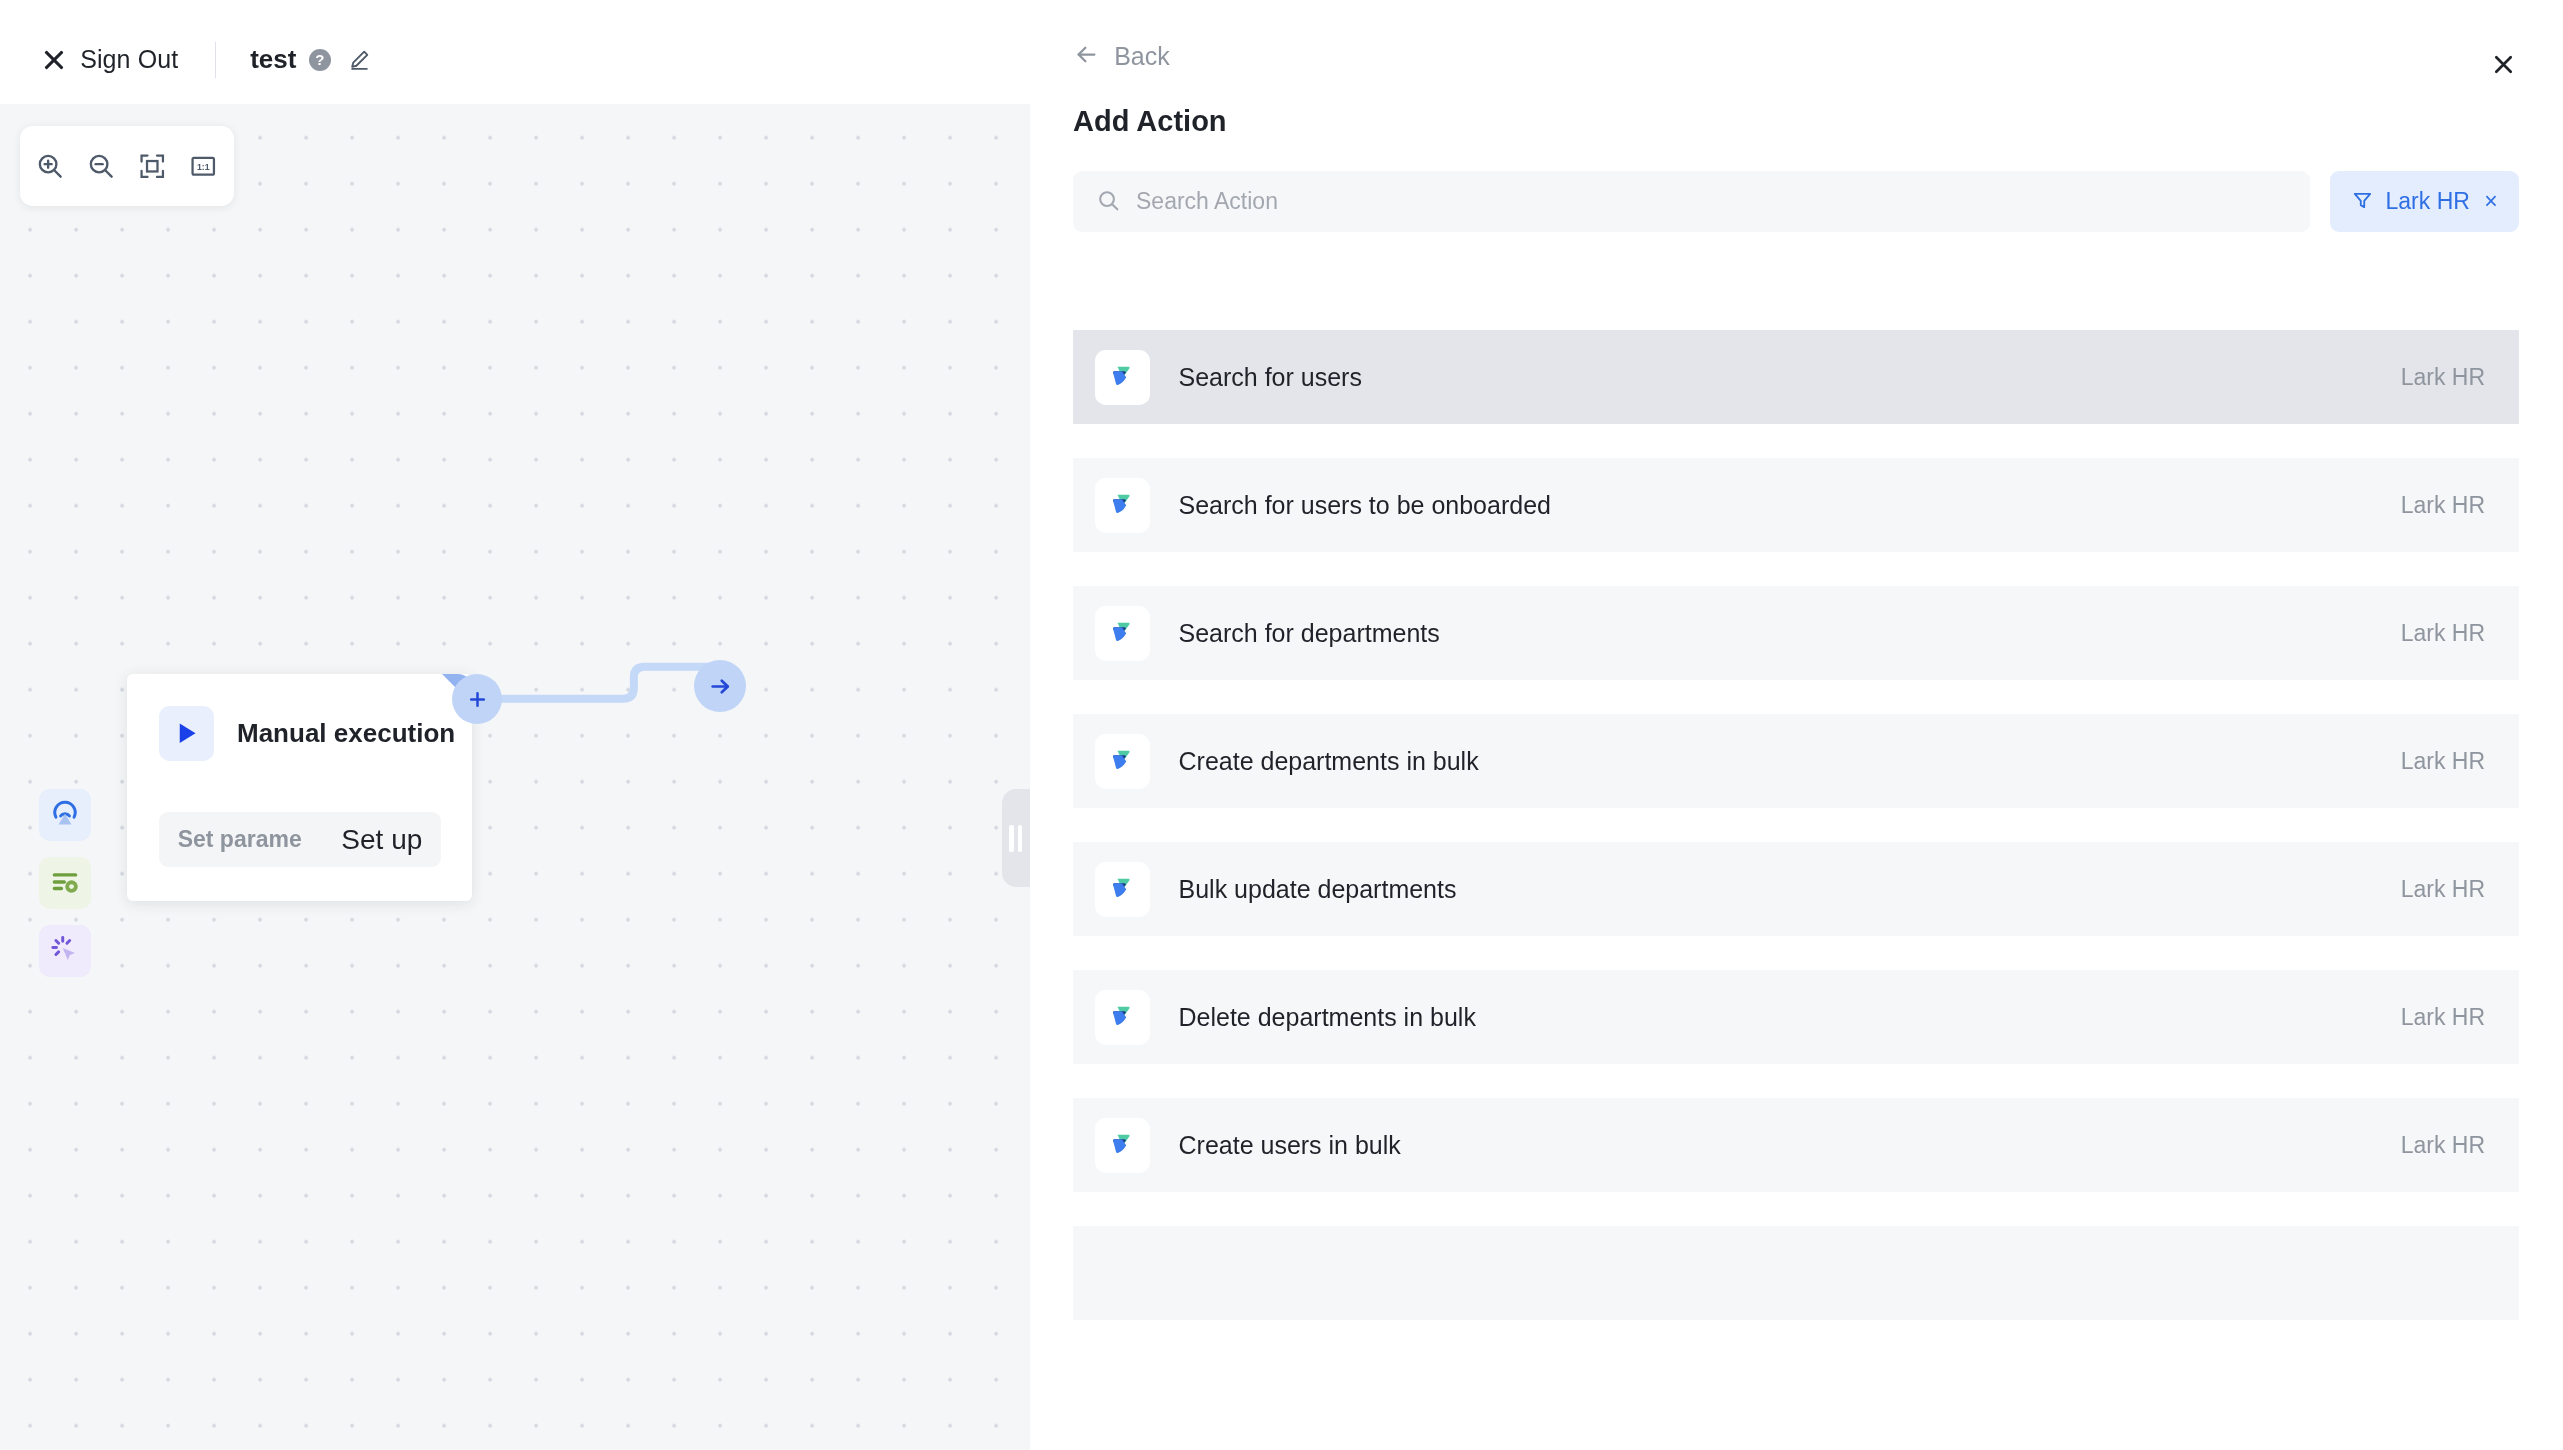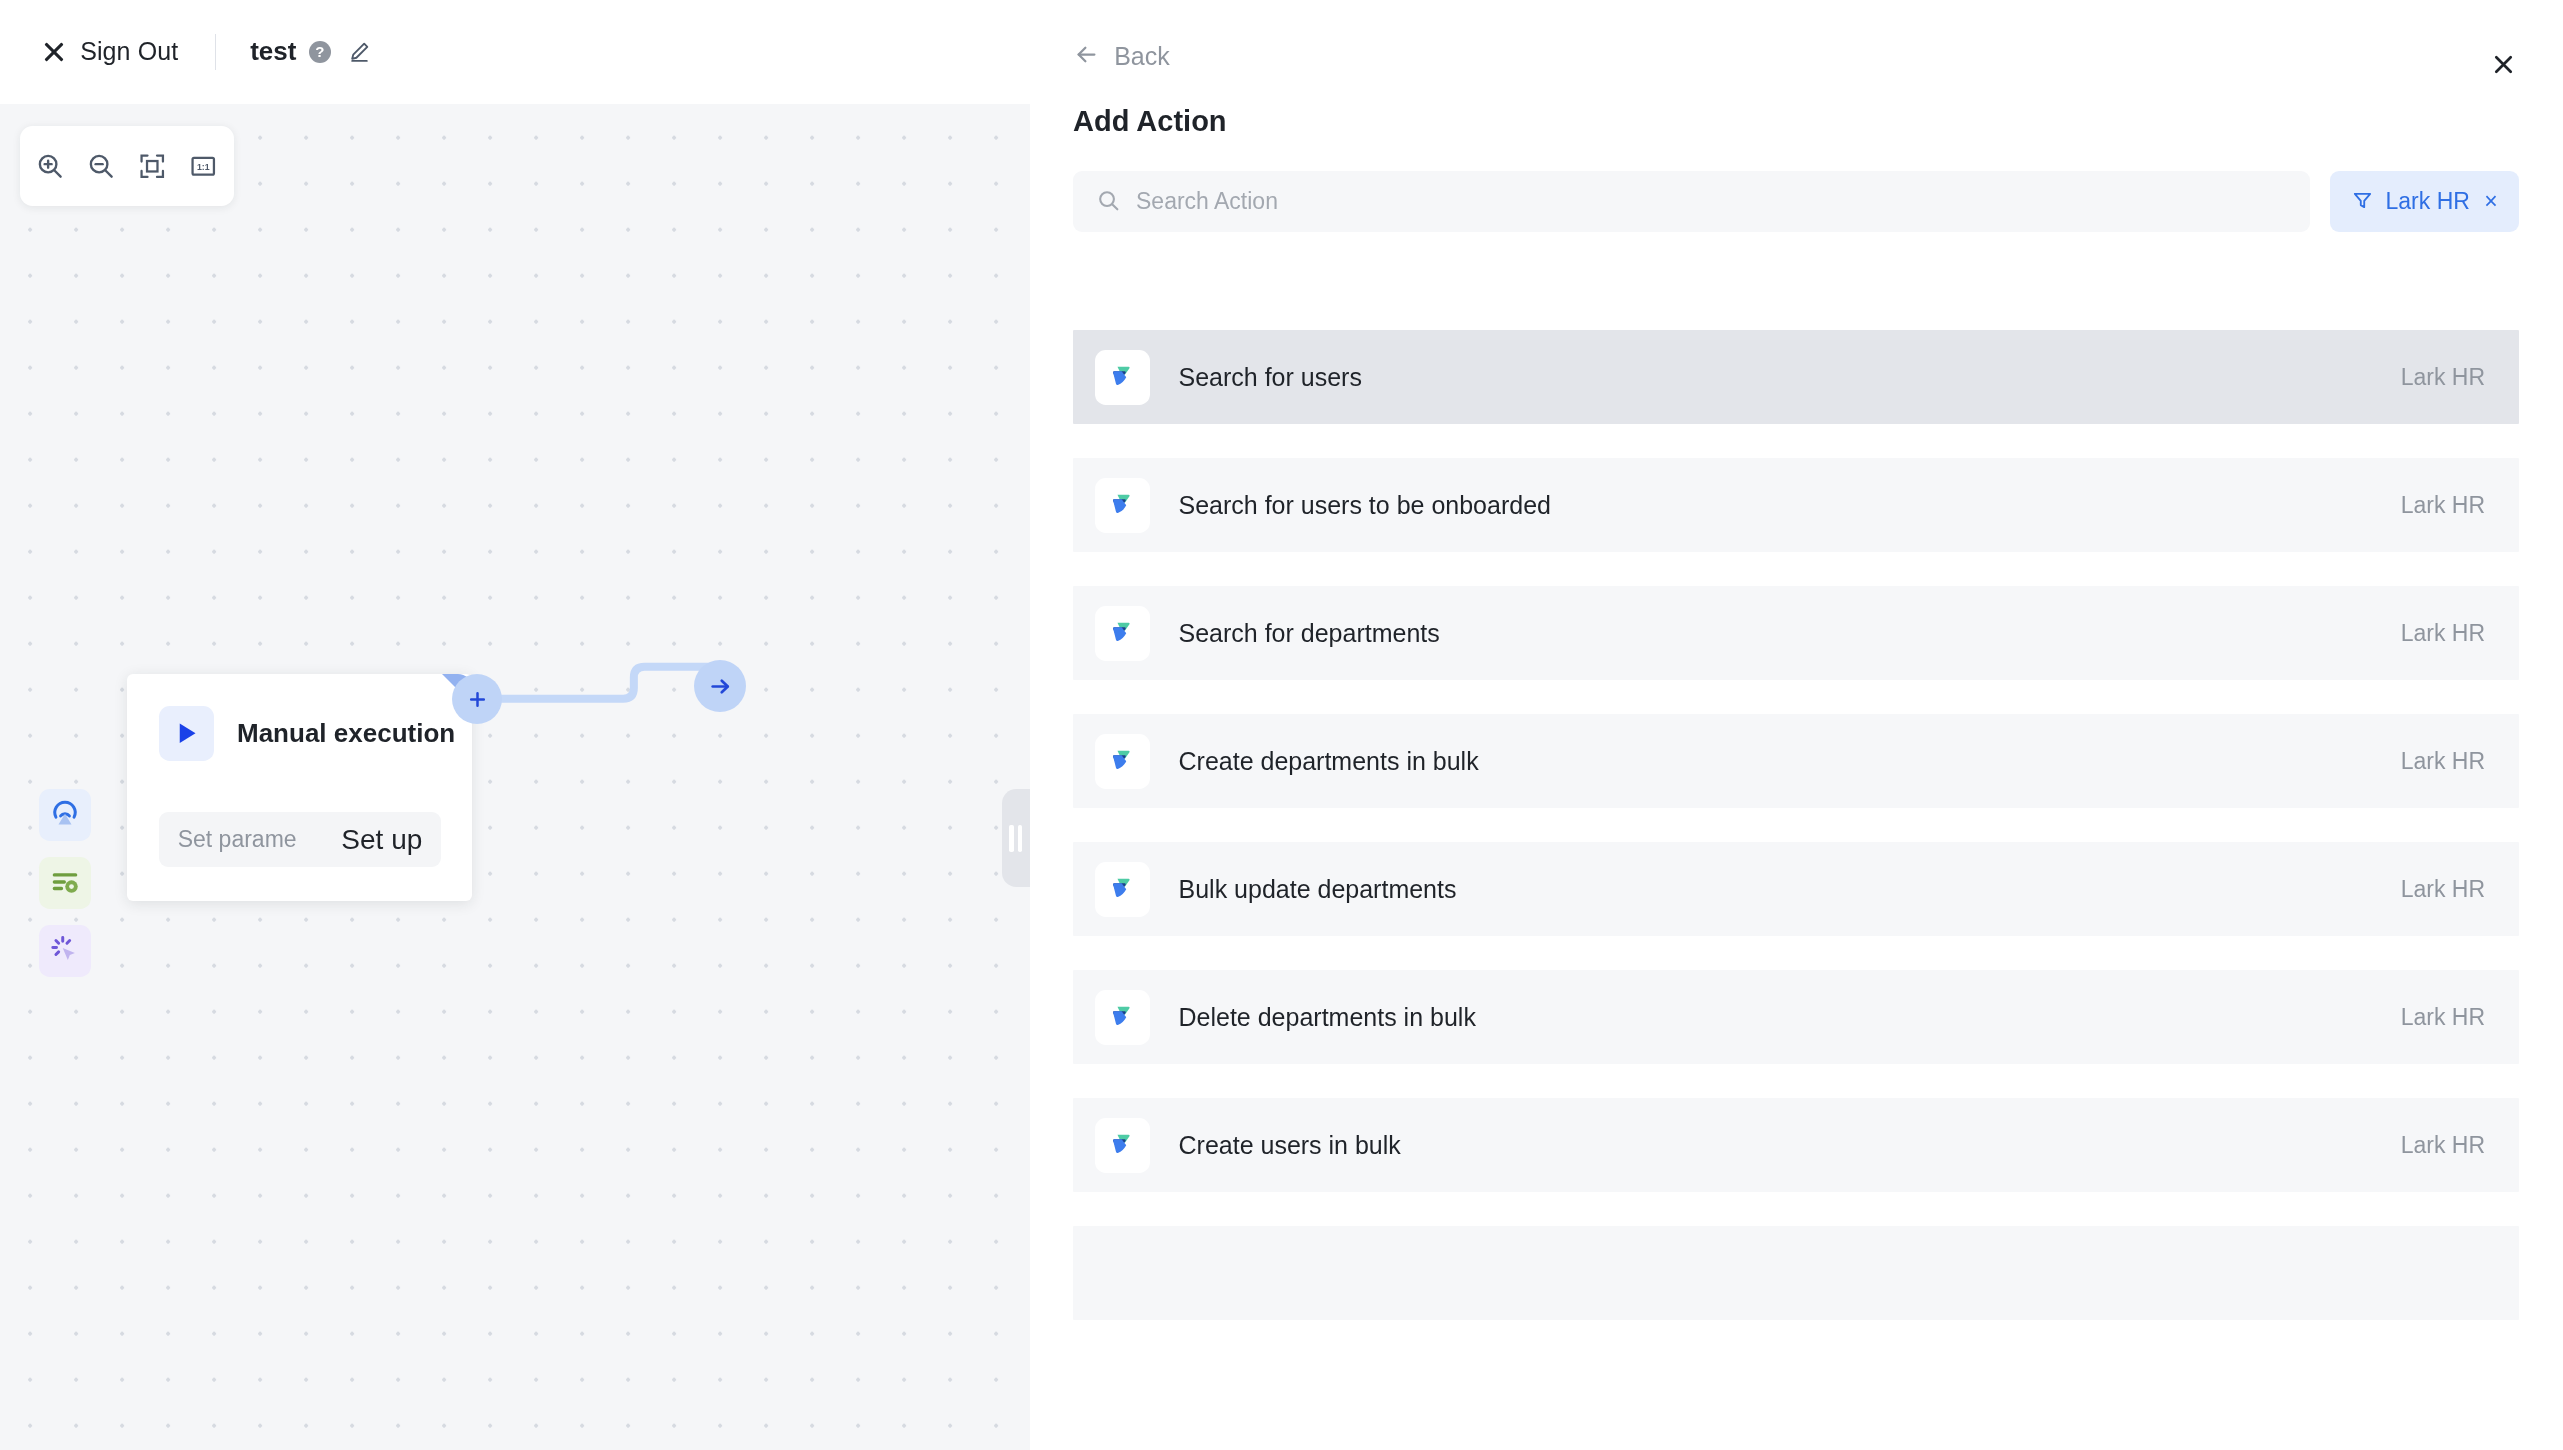--- a/index.html
+++ b/index.html
@@ -11,21 +11,21 @@
   }
 
   
   #editor-pane {
     position: absolute; left: 0; top: 0;
     width: 1030px; height: 1451px;
     background: #ffffff;
   }
 
   #top-bar {
-    position: absolute; left: 0; top: 0;
+    position: absolute; left: 0; top: 8px;
     width: 1030px; height: 104px;
     background: #ffffff;
     display: flex; align-items: center;
     padding-left: 41px;
     border-bottom: 0.9px solid #ffffff;
   }
   #signout-button {
     display: flex; align-items: center; gap: 14.2px;
     cursor: pointer;
   }
@@ -133,21 +133,21 @@
     margin-left: 23px; font-size: 26px; font-weight: bold;
     color: #1f2329; white-space: nowrap;
   }
   #node-footer {
     position: absolute; left: 32px; bottom: 34px;
     width: 282px; height: 55px;
     background: #f4f5f7; border-radius: 9px;
     display: flex; align-items: center; justify-content: space-between;
     padding: 0 18.7px;
   }
-  #node-footer-label { font-size: 23px; color: #8f959e; }
+  #node-footer-label { font-size: 23px; color: #8f959e; font-weight: bold; }
   #node-footer-action { font-size: 28px; color: #1f2329; cursor: pointer; }
 
   
   #connector-svg {
     position: absolute; left: 0; top: 0;
     width: 1030px; height: 1347px;
     pointer-events: none; z-index: 3;
   }
   #add-node-button {
     position: absolute; left: 452px; top: 570px;

